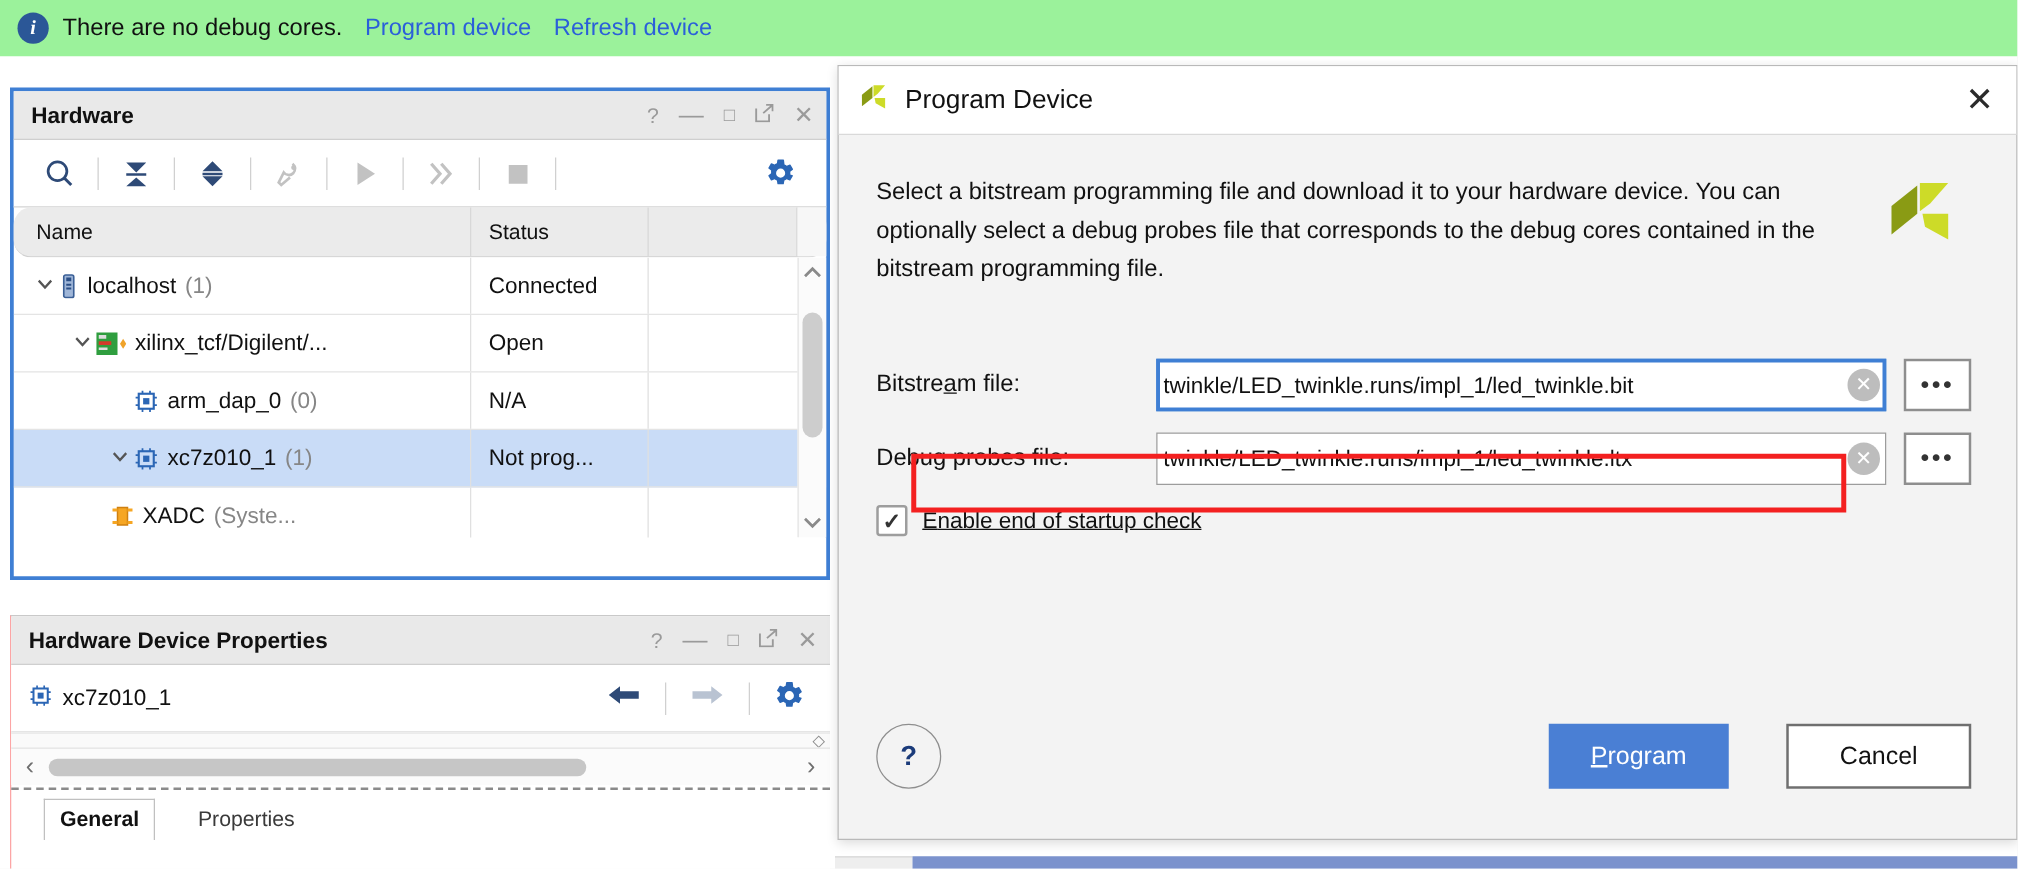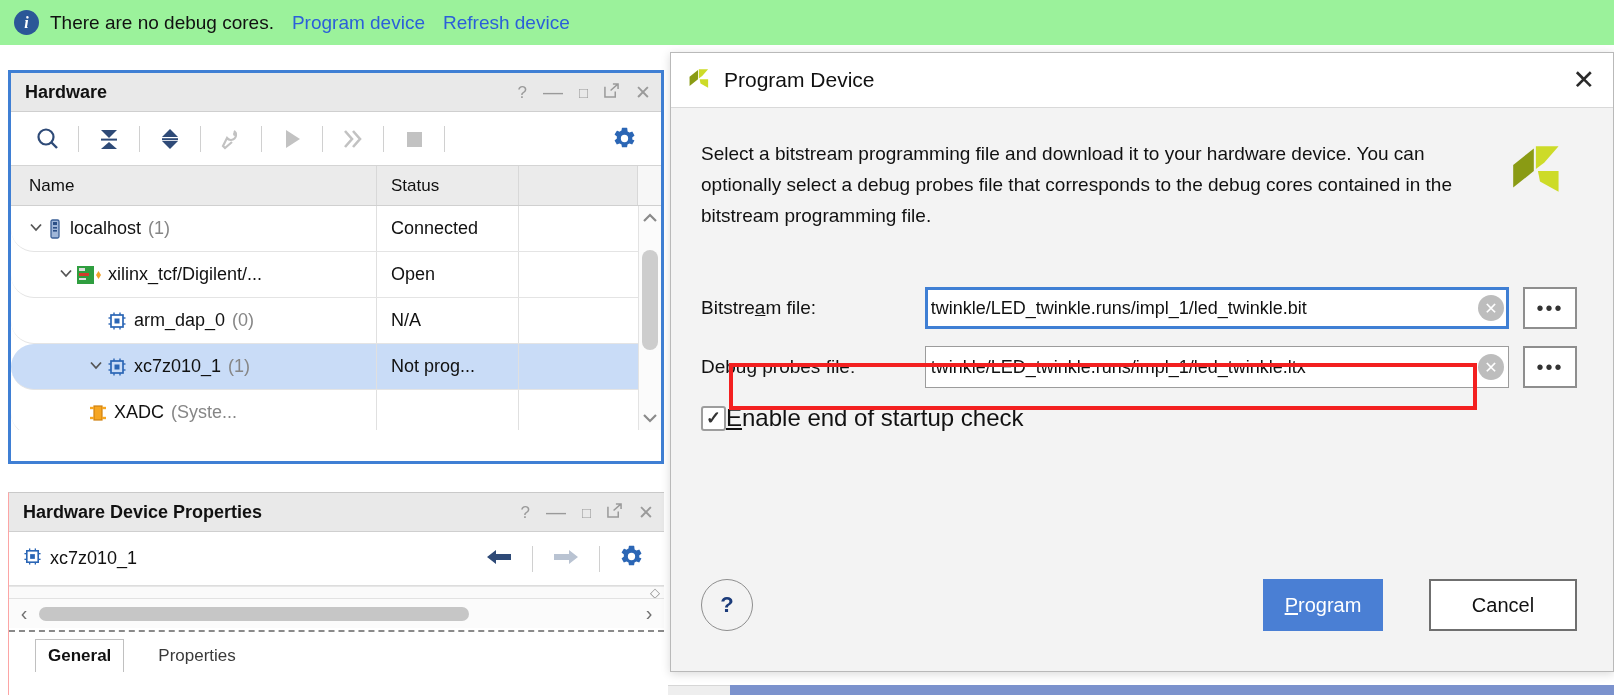--- a/index.html
+++ b/index.html
@@ -46,29 +46,29 @@
     height:54px; background:#fff; border-bottom:1px solid #d4d4d4;
     display:flex; align-items:center; padding:0 14px;
   }
   .tb-ico{ width:46px; height:40px; display:flex;align-items:center;justify-content:center; cursor:pointer;}
   .tb-sep{ width:1px;height:26px;background:#d0d0d0; margin:0 7px;}
   .tb-spacer{ flex:1; }
 
   
   .tree-head{
     height:40px; background:#ebebeb; border-bottom:1px solid #d0d0d0;
-    display:flex; align-items:center; font-size:17px; color:#111;
+    display:flex; align-items:center; font-size:17px; color:#111;border-radius:14px;
   }
   .th-name{ width:366px; padding-left:18px; border-right:1px solid #d8d8d8; height:100%; display:flex;align-items:center;}
   .th-status{ width:142px; padding-left:14px; border-right:1px solid #d8d8d8; height:100%; display:flex;align-items:center;}
   .th-rest{ flex:1; height:100%; border-right:1px solid #d8d8d8;}
   .th-sb{ width:23px; height:100%; background:#f7f7f7;}
 
   .tree-body{ position:relative; height:224px; overflow:hidden; }
-  .trow{ display:flex; height:46px; align-items:center; border-bottom:1px solid #e4e4e4;border-radius:23px; }
+  .trow{ display:flex; height:46px; align-items:center; border-bottom:1px solid #e4e4e4; }
   .trow.sel{ background:#c9dcf7; }
   .tc-name{ width:366px; display:flex;align-items:center; height:100%; border-right:1px solid #e0e0e0; font-size:18px; color:#111;}
   .tc-status{ width:142px; height:100%; display:flex;align-items:center; padding-left:14px; border-right:1px solid #e0e0e0; font-size:18px;color:#111;}
   .tc-rest{ flex:1; height:100%; border-right:1px solid #e0e0e0;}
   .chev{ width:22px; text-align:center; color:#555; font-size:15px; flex:0 0 auto; cursor:pointer;}
   .chev.blank{ visibility:hidden; }
   .titem{ display:flex; align-items:center; gap:7px; }
   .paren{ color:#868686; }
 
   
@@ -146,30 +146,30 @@
     position:absolute; left:729px; top:363px; width:748px; height:47px;
     border:4px solid #f32020; pointer-events:none;
   }
 
   .cbrow{ display:flex; align-items:center; margin-top:16px; margin-left:0; }
   .cbox{
     width:25px;height:25px;border:2px solid #9d9d9d;background:#fff;border-radius:3px;
     display:flex;align-items:center;justify-content:center; cursor:pointer;
   }
   .cbox .mk{ color:#333; font-size:18px; line-height:1; font-weight:bold;}
-  .cblabel{ font-size:24px; color:#111; margin-left:0;}
+  .cblabel{ font-size:18px; color:#111; margin-left:12px;text-decoration:underline;}
 
   .dlg-foot{ position:absolute; left:0; bottom:38px; width:100%; height:56px; display:flex; align-items:center; padding:0 36px 0 30px;}
   .helpbtn{
     width:52px;height:52px;border-radius:50%; border:1px solid #8e8e8e; background:#f3f3f3;
     display:flex;align-items:center;justify-content:center; font-size:22px;font-weight:bold;color:#1b3b7a;cursor:pointer;
   }
   .foot-spacer{flex:1;}
   .btn-program{
-    width:120px;height:52px;background:#4a7fd4;color:#fff;border:none;font-size:20px;
+    width:144px;height:52px;background:#4a7fd4;color:#fff;border:none;font-size:20px;
     font-family:"Liberation Sans", sans-serif; cursor:pointer;
   }
   .btn-cancel{
     width:148px;height:52px;background:#fff;color:#111;border:2px solid #6f6f6f;font-size:20px;
     font-family:"Liberation Sans", sans-serif; margin-left:46px; cursor:pointer;
   }
   .u{ text-decoration:underline; }
 
   
   #bluestrip{ position:absolute; left:730px; bottom:0; width:884px; height:10px; background:#7b92cd;}

